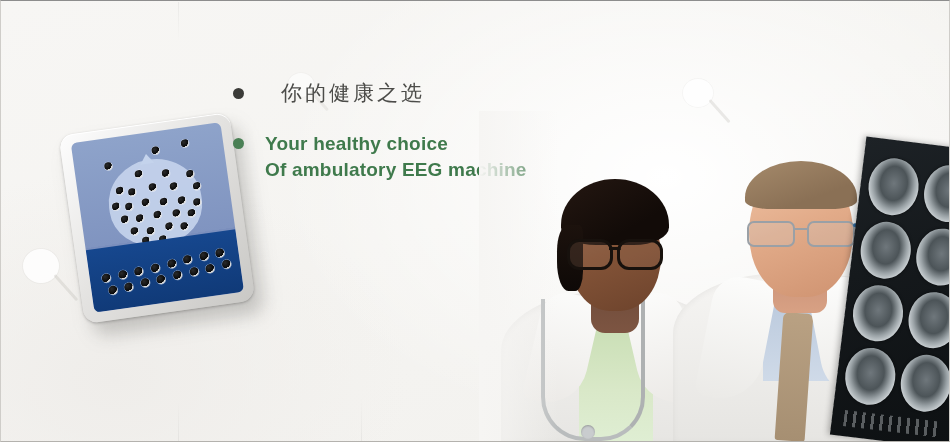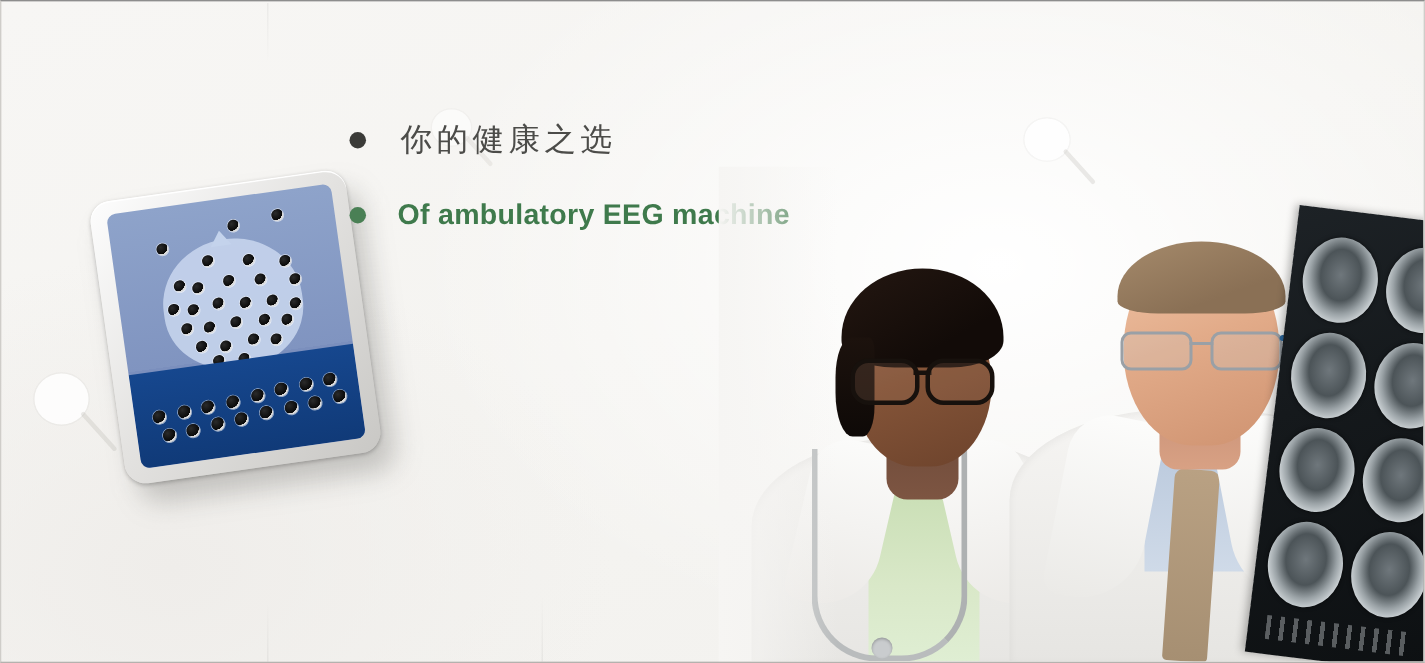--- a/index.html
+++ b/index.html
@@ -89,21 +89,21 @@
     border-radius: 50%;
     flex: 0 0 auto;
     margin-top: 9px;
   }
   .bullet.dark  { background: #3b3b38; }
   .bullet.green { background: #4a8055; margin-top: 7px; }
 
   .cn-wrap {
     display: flex;
     align-items: flex-start;
-    margin-left: 23px;
+    margin-left: 37px;
   }
   .cn-lead {
     font-family: "DejaVu Serif", "Liberation Serif", serif;
     font-size: 21px;
     letter-spacing: 3px;
     color: #4c4c49;
     white-space: nowrap;
   }
   .cn-title {
     margin-left: 34px;
@@ -458,20 +458,21 @@
     <div class="line cn">
       <div class="bullet dark"></div>
       <div class="cn-wrap">
         <span class="cn-lead">你的健康之选</span>
       </div>
     </div>
 
     <div class="line en">
       <div class="bullet green"></div>
       <div class="en-wrap">
+        <span>Your healthy choice</span>
         <span>Of ambulatory EEG machine</span>
       </div>
     </div>
 
   </div>
 
   <div class="photo">
     <div class="blend"></div>
 
     <div class="doc-f">

